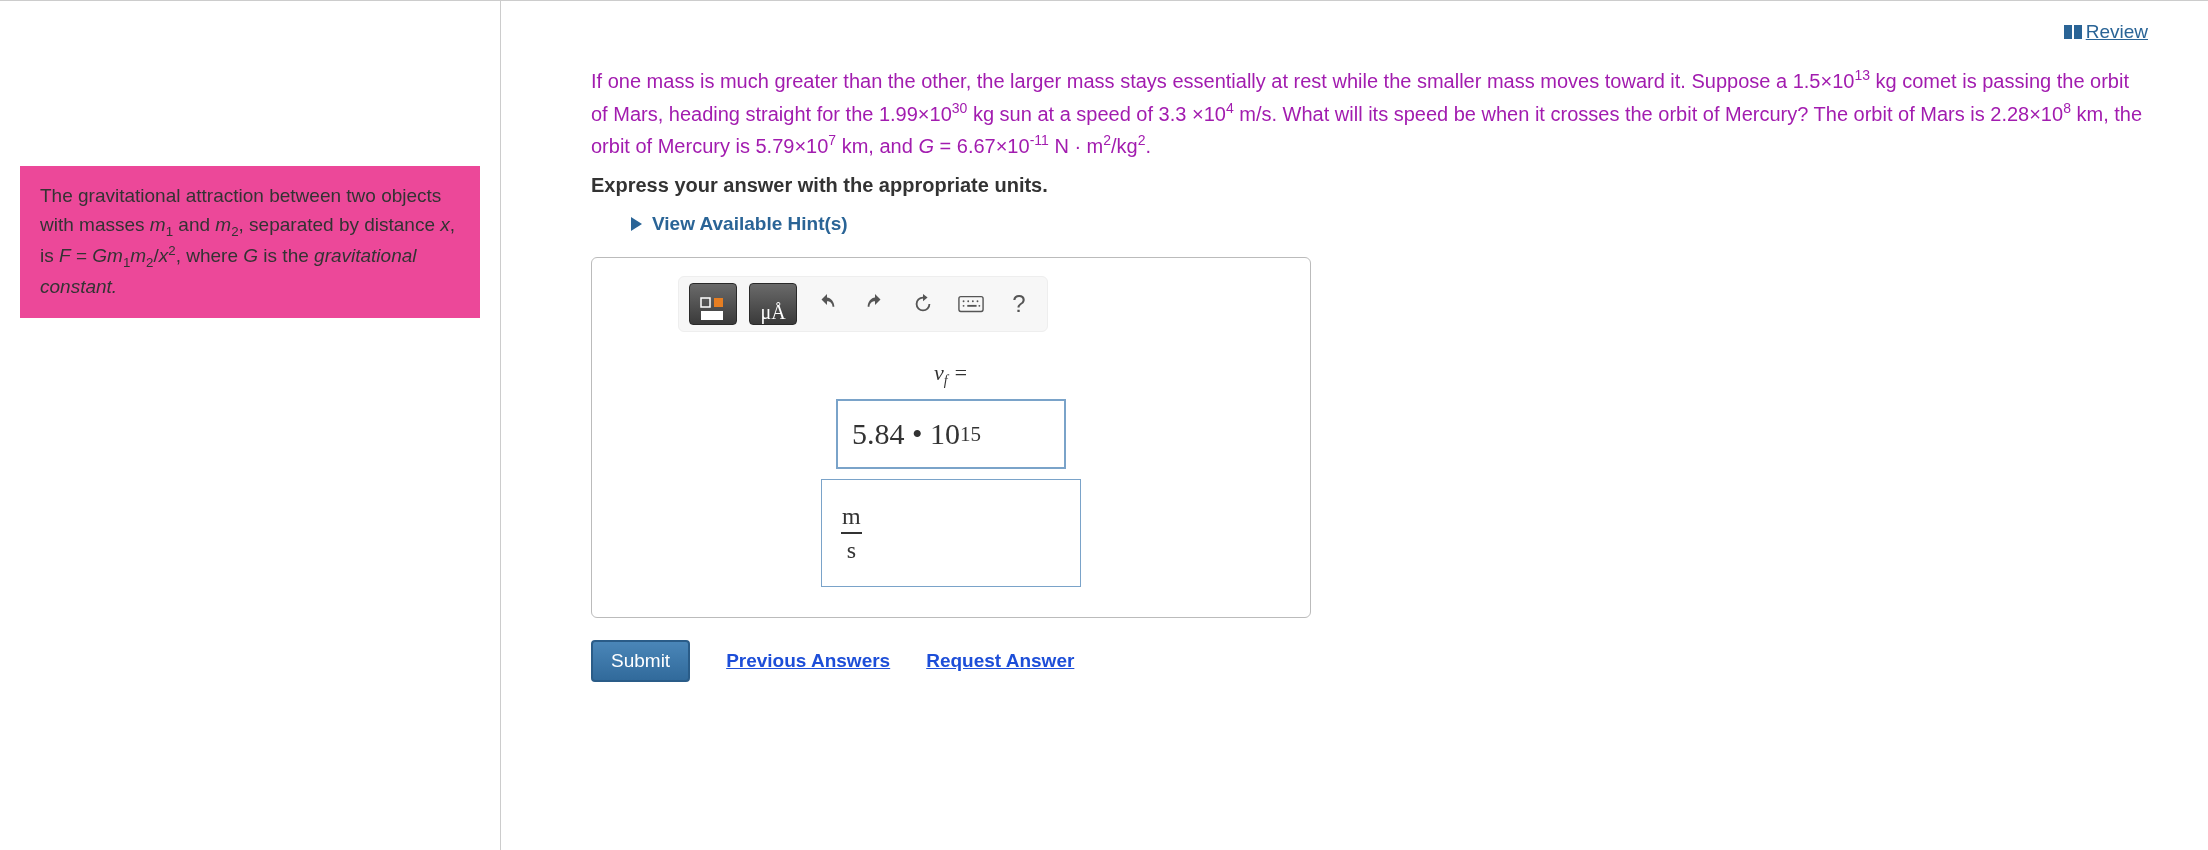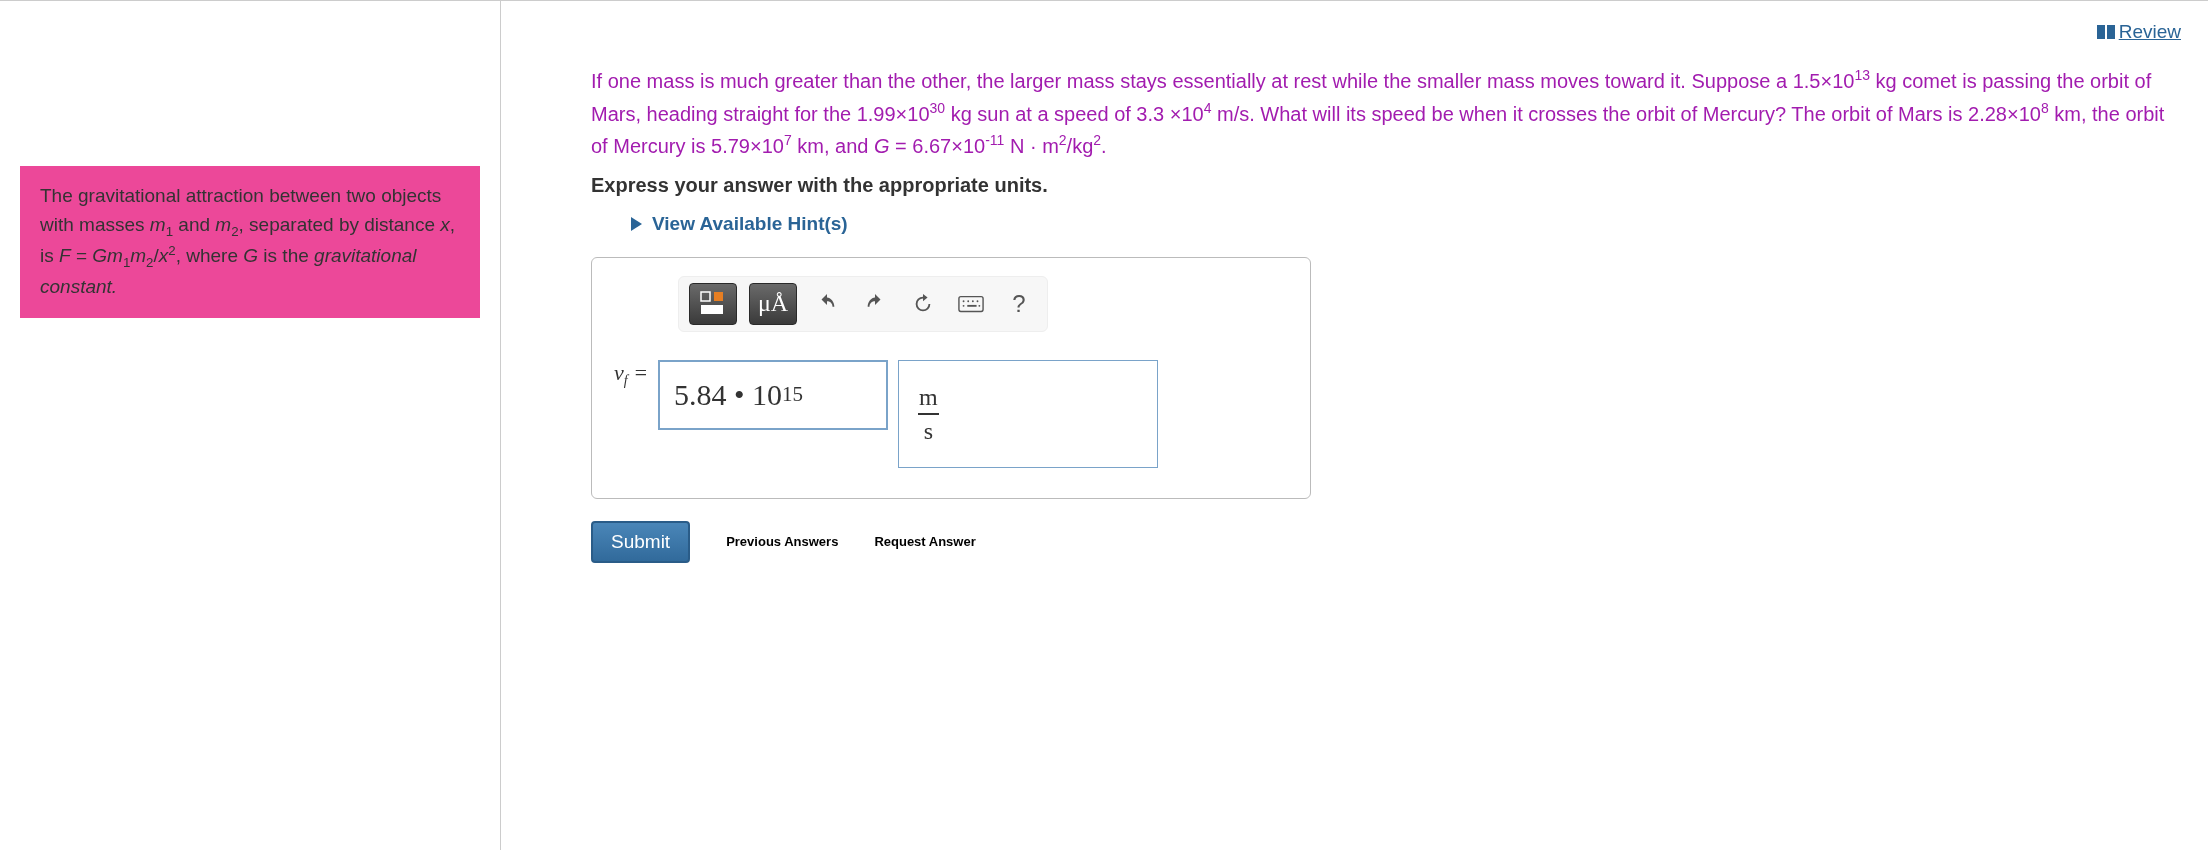--- a/index.html
+++ b/index.html
@@ -6,21 +6,21 @@
   body {
     margin: 0;
     font-family: "Helvetica Neue", Arial, sans-serif;
     font-size: 20px;
     color: #333;
     background: #fff;
     width: 2208px;
   }
   .container { display: flex; border-top: 1px solid #ccc; min-height: 850px; }
   .left-col { width: 500px; padding: 30px 20px; }
-  .right-col { flex: 1; border-left: 1px solid #ccc; padding: 20px 27px 20px 90px; }
+  .right-col { flex: 1; border-left: 1px solid #ccc; padding: 20px 60px 20px 90px; }
   .info-box {
     background: #ec4899;
     padding: 16px 20px;
     color: #333;
     line-height: 1.5;
     margin-top: 135px;
     font-size: 19px;
   }
   .review-row { text-align: right; margin-bottom: 20px; }
   .review-link {
@@ -82,40 +82,41 @@
     width: fit-content;
     border: 1px solid #eee;
   }
   .tb-btn {
     background: linear-gradient(#6a6a6a,#3a3a3a);
     border: 1px solid #2a2a2a;
     border-radius: 4px;
     color: #fff;
     width: 48px; height: 42px;
     display: inline-flex;
-    align-items: center;
+    align-items: flex-end;
     justify-content: center;
-    font-size: 24px;
+    font-size: 20px;
     cursor: pointer;
   }
   .tb-btn svg { width: 28px; height: 28px; }
   .tb-plain {
     width: 36px; height: 36px;
     display: inline-flex;
     align-items: center;
     justify-content: center;
     color: #555;
     font-size: 22px;
     cursor: pointer;
   }
   .answer-row {
     display: flex;
-    align-items: flex-start;
+    align-items: center;
     gap: 10px;
     font-size: 22px;
+    flex-direction: column;
   }
   .vf { font-style: italic; font-family: "Times New Roman", serif; font-size: 22px; }
   .vf sub { font-size: 14px; }
   .val-box {
     border: 2px solid #7aa3c9;
     background: #fff;
     min-width: 230px;
     height: 70px;
     display: inline-flex;
     align-items: center;
@@ -147,23 +148,24 @@
   .submit-btn {
     background: linear-gradient(#4a86b8,#316a9b);
     color: #fff;
     border: 2px solid #2a5c88;
     border-radius: 4px;
     padding: 8px 18px;
     font-size: 19px;
     cursor: pointer;
   }
   .link {
-    color: #000000;
+    color: #1d4ed8;
+    text-decoration: underline;
     font-weight: bold;
-    font-size: 13px;
+    font-size: 19px;
     cursor: pointer;
   }
   sup { font-size: 0.7em; }
   sub { font-size: 0.7em; }
 </style>
 </head>
 <body>
 
 <div class="container">
   <div class="left-col">

